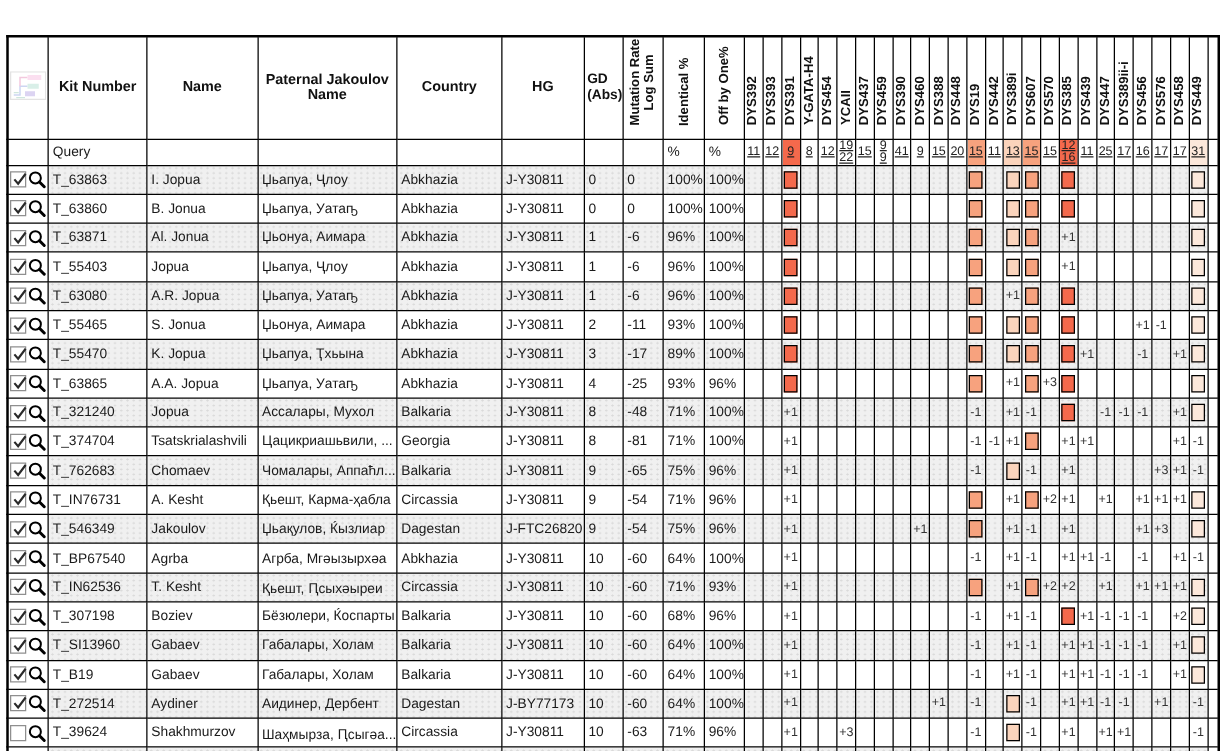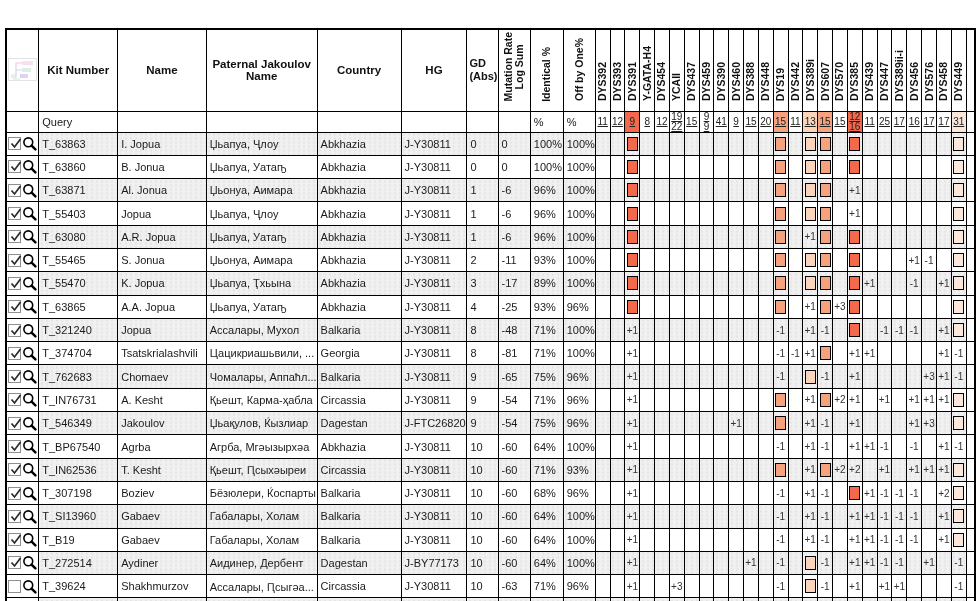--- a/index.html
+++ b/index.html
@@ -1335,21 +1335,21 @@
               <span>
                 <svg class="mag" width="15" height="15" viewBox="0 0 15 15">
                   <circle cx="6.3" cy="6.3" r="4.4" fill="none" stroke="#000" stroke-width="1.6"></circle>
                   <line x1="9.6" y1="9.6" x2="13.4" y2="13.4" stroke="#000" stroke-width="2.4" stroke-linecap="round"></line>
                 </svg>
               </span>
             </div>
           </td>
           <td class="tl">T_39624</td>
           <td class="tl">Shakhmurzov</td>
-          <td class="tl">Ассалары, Ԥсыгəа...</td>
+          <td class="tl">Шаҳмырза, Ԥсыгəа...</td>
           <td class="tl">Circassia</td>
           <td class="tl">J-Y30811</td>
           <td class="tl">10</td>
           <td class="tl">-63</td>
           <td class="tl">71%</td>
           <td class="tl">96%</td>
           <td class="mc"></td>
           <td class="mc"></td>
           <td class="mc">+1</td>
           <td class="mc"></td>

